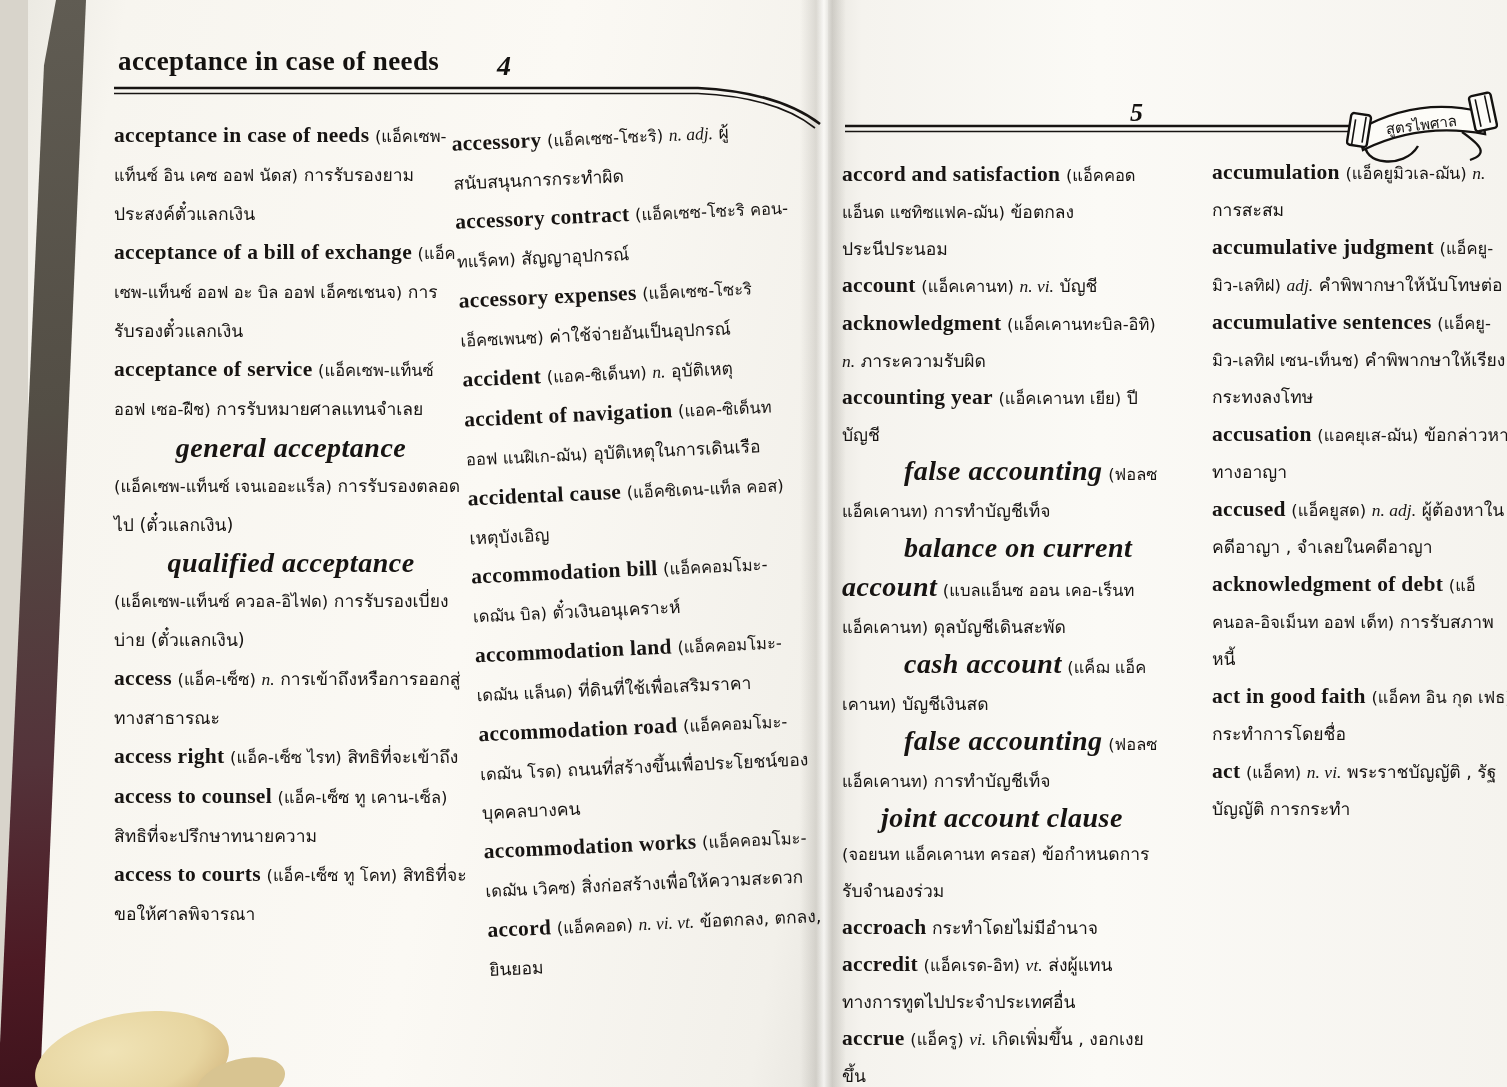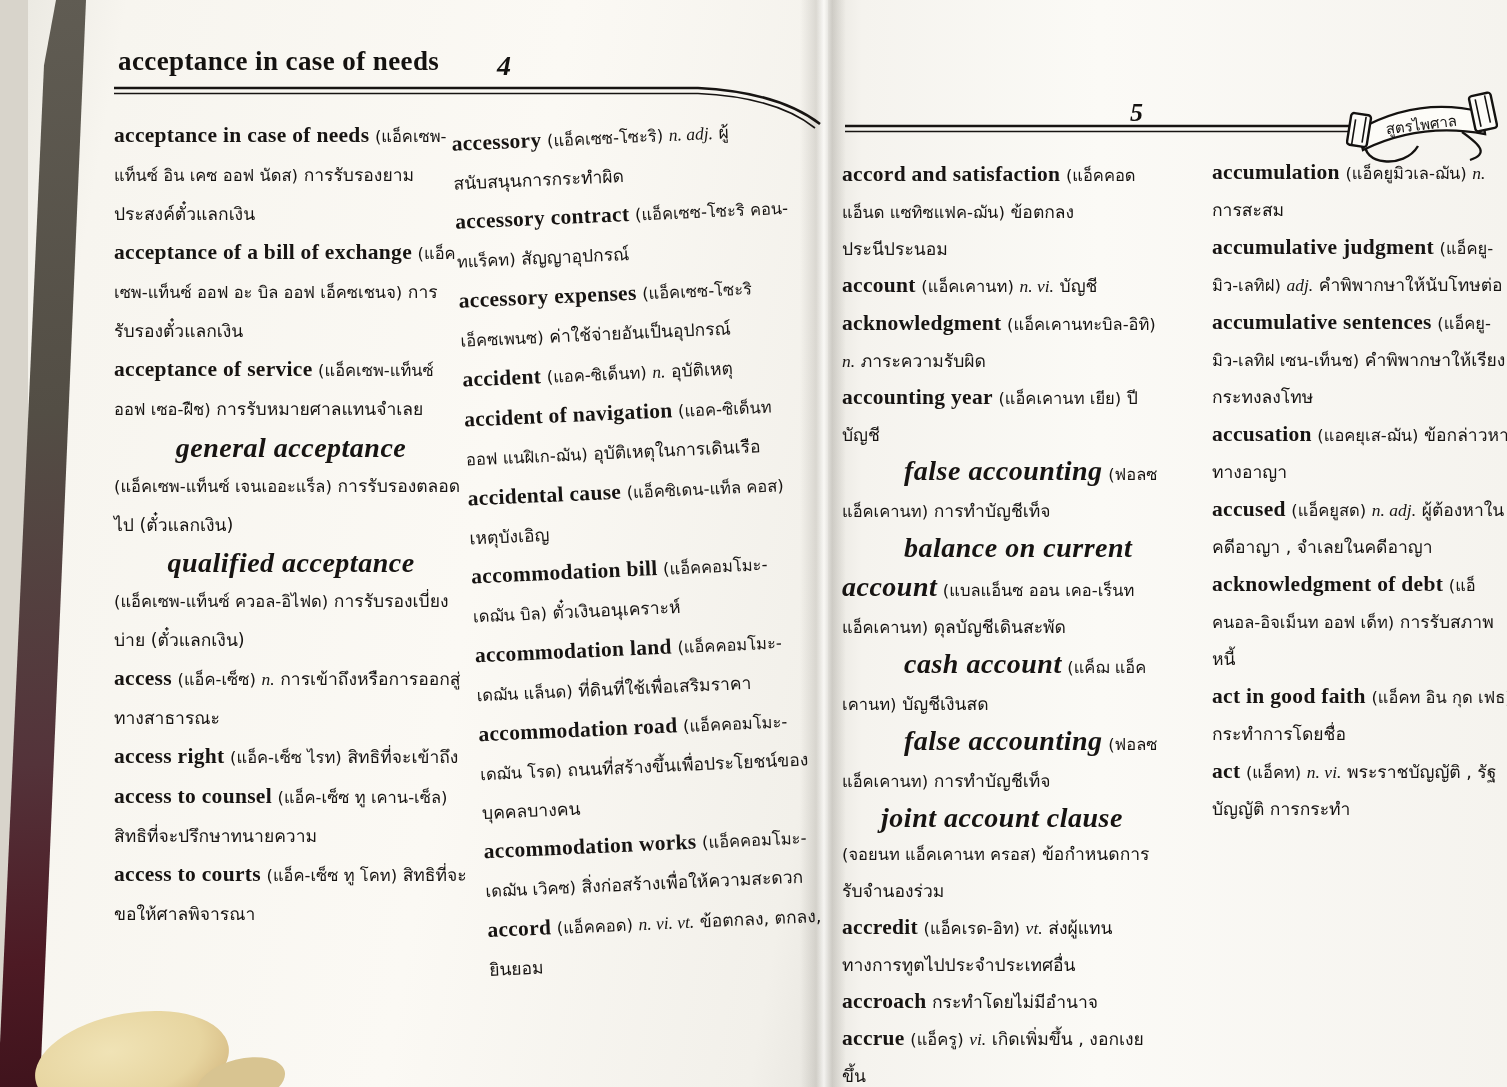--- a/index.html
+++ b/index.html
@@ -143,22 +143,22 @@
   <div class="col col-r1">
       <p class="entry"><span class="hw">accord and satisfaction</span> <span class="pron">(แอ็คคอด แอ็นด แซทิซแฟค-ฌัน)</span> <span class="def">ข้อตกลงประนีประนอม</span> </p>
       <p class="entry"><span class="hw">account</span> <span class="pron">(แอ็คเคานท)</span> <span class="pos">n. vi.</span> <span class="def">บัญชี</span> </p>
       <p class="entry"><span class="hw">acknowledgment</span> <span class="pron">(แอ็คเคานทะบิล-อิทิ)</span> <span class="pos">n.</span> <span class="def">ภาระความรับผิด</span> </p>
       <p class="entry"><span class="hw">accounting year</span> <span class="pron">(แอ็คเคานท เยีย)</span> <span class="def">ปีบัญชี</span> </p>
       <p class="entry sub indent"><span class="hw">false accounting</span> <span class="pron">(ฟอลซ แอ็คเคานท)</span> <span class="def">การทำบัญชีเท็จ</span> </p>
       <p class="entry sub indent"><span class="hw">balance on current account</span> <span class="pron">(แบลแอ็นซ ออน เคอ-เร็นท แอ็คเคานท)</span> <span class="def">ดุลบัญชีเดินสะพัด</span> </p>
       <p class="entry sub indent"><span class="hw">cash account</span> <span class="pron">(แค็ฌ แอ็คเคานท)</span> <span class="def">บัญชีเงินสด</span> </p>
       <p class="entry sub indent"><span class="hw">false accounting</span> <span class="pron">(ฟอลซ แอ็คเคานท)</span> <span class="def">การทำบัญชีเท็จ</span> </p>
       <p class="entry sub center-hw"><span class="hw">joint account clause</span> <span class="pron">(จอยนท แอ็คเคานท ครอส)</span> <span class="def">ข้อกำหนดการรับจำนองร่วม</span> </p>
+      <p class="entry"><span class="hw">accroach</span> <span class="def">กระทำโดยไม่มีอำนาจ</span> </p>
       <p class="entry"><span class="hw">accredit</span> <span class="pron">(แอ็คเรด-อิท)</span> <span class="pos">vt.</span> <span class="def">ส่งผู้แทนทางการทูตไปประจำประเทศอื่น</span> </p>
-      <p class="entry"><span class="hw">accroach</span> <span class="def">กระทำโดยไม่มีอำนาจ</span> </p>
       <p class="entry"><span class="hw">accrue</span> <span class="pron">(แอ็ครู)</span> <span class="pos">vi.</span> <span class="def">เกิดเพิ่มขึ้น , งอกเงยขึ้น</span> </p>
     </div>
   <div class="col col-r2">
       <p class="entry"><span class="hw">accumulation</span> <span class="pron">(แอ็คยูมิวเล-ฌัน)</span> <span class="pos">n.</span> <span class="def">การสะสม</span> </p>
       <p class="entry"><span class="hw">accumulative judgment</span> <span class="pron">(แอ็คยู-มิว-เลทิฝ)</span> <span class="pos">adj.</span> <span class="def">คำพิพากษาให้นับโทษต่อ</span> </p>
       <p class="entry"><span class="hw">accumulative sentences</span> <span class="pron">(แอ็คยู-มิว-เลทิฝ เซน-เท็นช)</span> <span class="def">คำพิพากษาให้เรียงกระทงลงโทษ</span> </p>
       <p class="entry"><span class="hw">accusation</span> <span class="pron">(แอคยุเส-ฌัน)</span> <span class="def">ข้อกล่าวหาทางอาญา</span> </p>
       <p class="entry"><span class="hw">accused</span> <span class="pron">(แอ็คยูสด)</span> <span class="pos">n. adj.</span> <span class="def">ผู้ต้องหาในคดีอาญา , จำเลยในคดีอาญา</span> </p>
       <p class="entry"><span class="hw">acknowledgment of debt</span> <span class="pron">(แอ็คนอล-อิจเม็นท ออฟ เด็ท)</span> <span class="def">การรับสภาพหนี้</span> </p>
       <p class="entry"><span class="hw">act in good faith</span> <span class="pron">(แอ็คท อิน กุด เฟธ)</span> <span class="def">กระทำการโดยชื่อ</span> </p>

